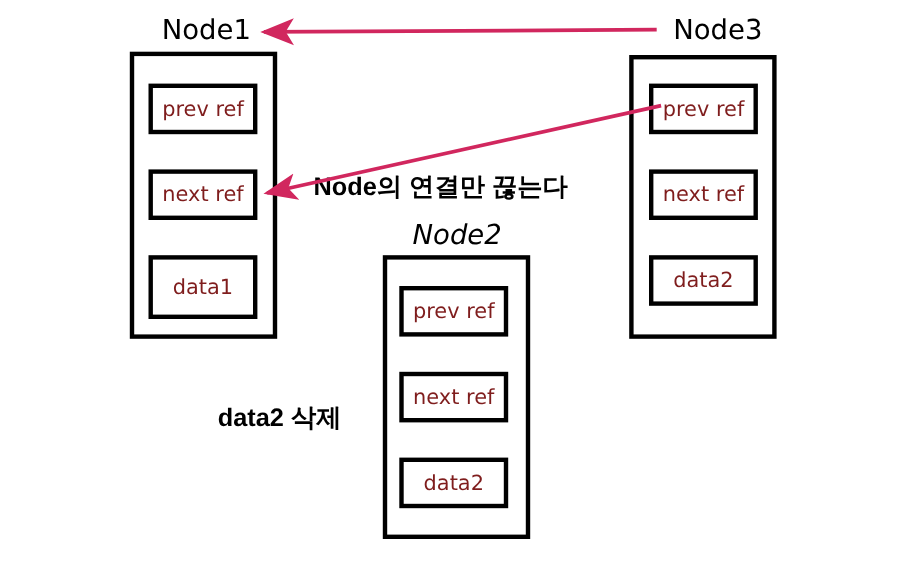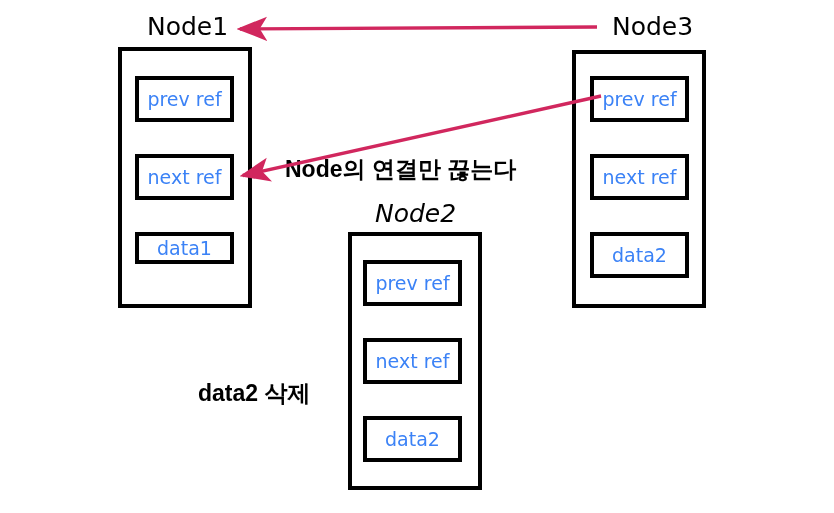--- a/index.html
+++ b/index.html
@@ -39,21 +39,21 @@
     border: 4px solid #000000;
     background: #ffffff;
     display: flex;
     align-items: center;
     justify-content: center;
   }
   .field-text {
     font-family: "DejaVu Sans", "Liberation Sans", sans-serif;
     font-size: 19px;
     font-weight: 400;
-    color: #3b82f6;
+    color: #7f1d1d;
     white-space: nowrap;
     line-height: 1;
   }
   .annotation {
     position: absolute;
     font-family: Liberation Sans, sans-serif;
     font-weight: 700;
     font-size: 23px;
     color: #000000;
     white-space: nowrap;
@@ -78,21 +78,21 @@
   <div class="node-box" style="left:118px; top:47px; width:134px; height:261px;"></div>
 
   <div class="field-box" style="left:135px; top:76px; width:99px; height:46px;">
     <span class="field-text">prev ref</span>
   </div>
 
   <div class="field-box" style="left:135px; top:154px; width:99px; height:46px;">
     <span class="field-text">next ref</span>
   </div>
 
-  <div class="field-box" style="left:135px; top:232px; width:99px; height:32px;">
+  <div class="field-box" style="left:135px; top:232px; width:99px; height:58px;">
     <span class="field-text">data1</span>
   </div>
 
   <div class="node-label" style="left:375px; top:201px;font-style:italic;">Node2</div>
 
   <div class="node-box" style="left:348px; top:232px; width:134px; height:258px;"></div>
 
   <div class="field-box" style="left:363px; top:260px; width:99px; height:46px;">
     <span class="field-text">prev ref</span>
   </div>
@@ -116,21 +116,21 @@
   <div class="field-box" style="left:590px; top:154px; width:99px; height:46px;">
     <span class="field-text">next ref</span>
   </div>
 
   <div class="field-box" style="left:590px; top:232px; width:99px; height:46px;">
     <span class="field-text">data2</span>
   </div>
 
   <div class="annotation" style="left:285px; top:158px;">Node의 연결만 끊는다</div>
 
-  <div class="annotation" style="left:198px; top:382px;">data2 삭제</div>
+  <div class="annotation" style="left:198px; top:368px;">data2 삭제</div>
 
   <svg id="arrow-layer" viewBox="0 0 834 513" width="834" height="513">
     <defs>
       <marker id="ah1" markerWidth="9" markerHeight="8" refX="8" refY="4" orient="auto" markerUnits="strokeWidth">
         <path d="M9,4 L0,0.4 L2.2,4 L0,7.6 Z" fill="#d1275e"></path>
       </marker>
       <marker id="ah2" markerWidth="9" markerHeight="8" refX="8" refY="4" orient="auto" markerUnits="strokeWidth">
         <path d="M9,4 L0,0.4 L2.2,4 L0,7.6 Z" fill="#d1275e"></path>
       </marker>
     </defs>

